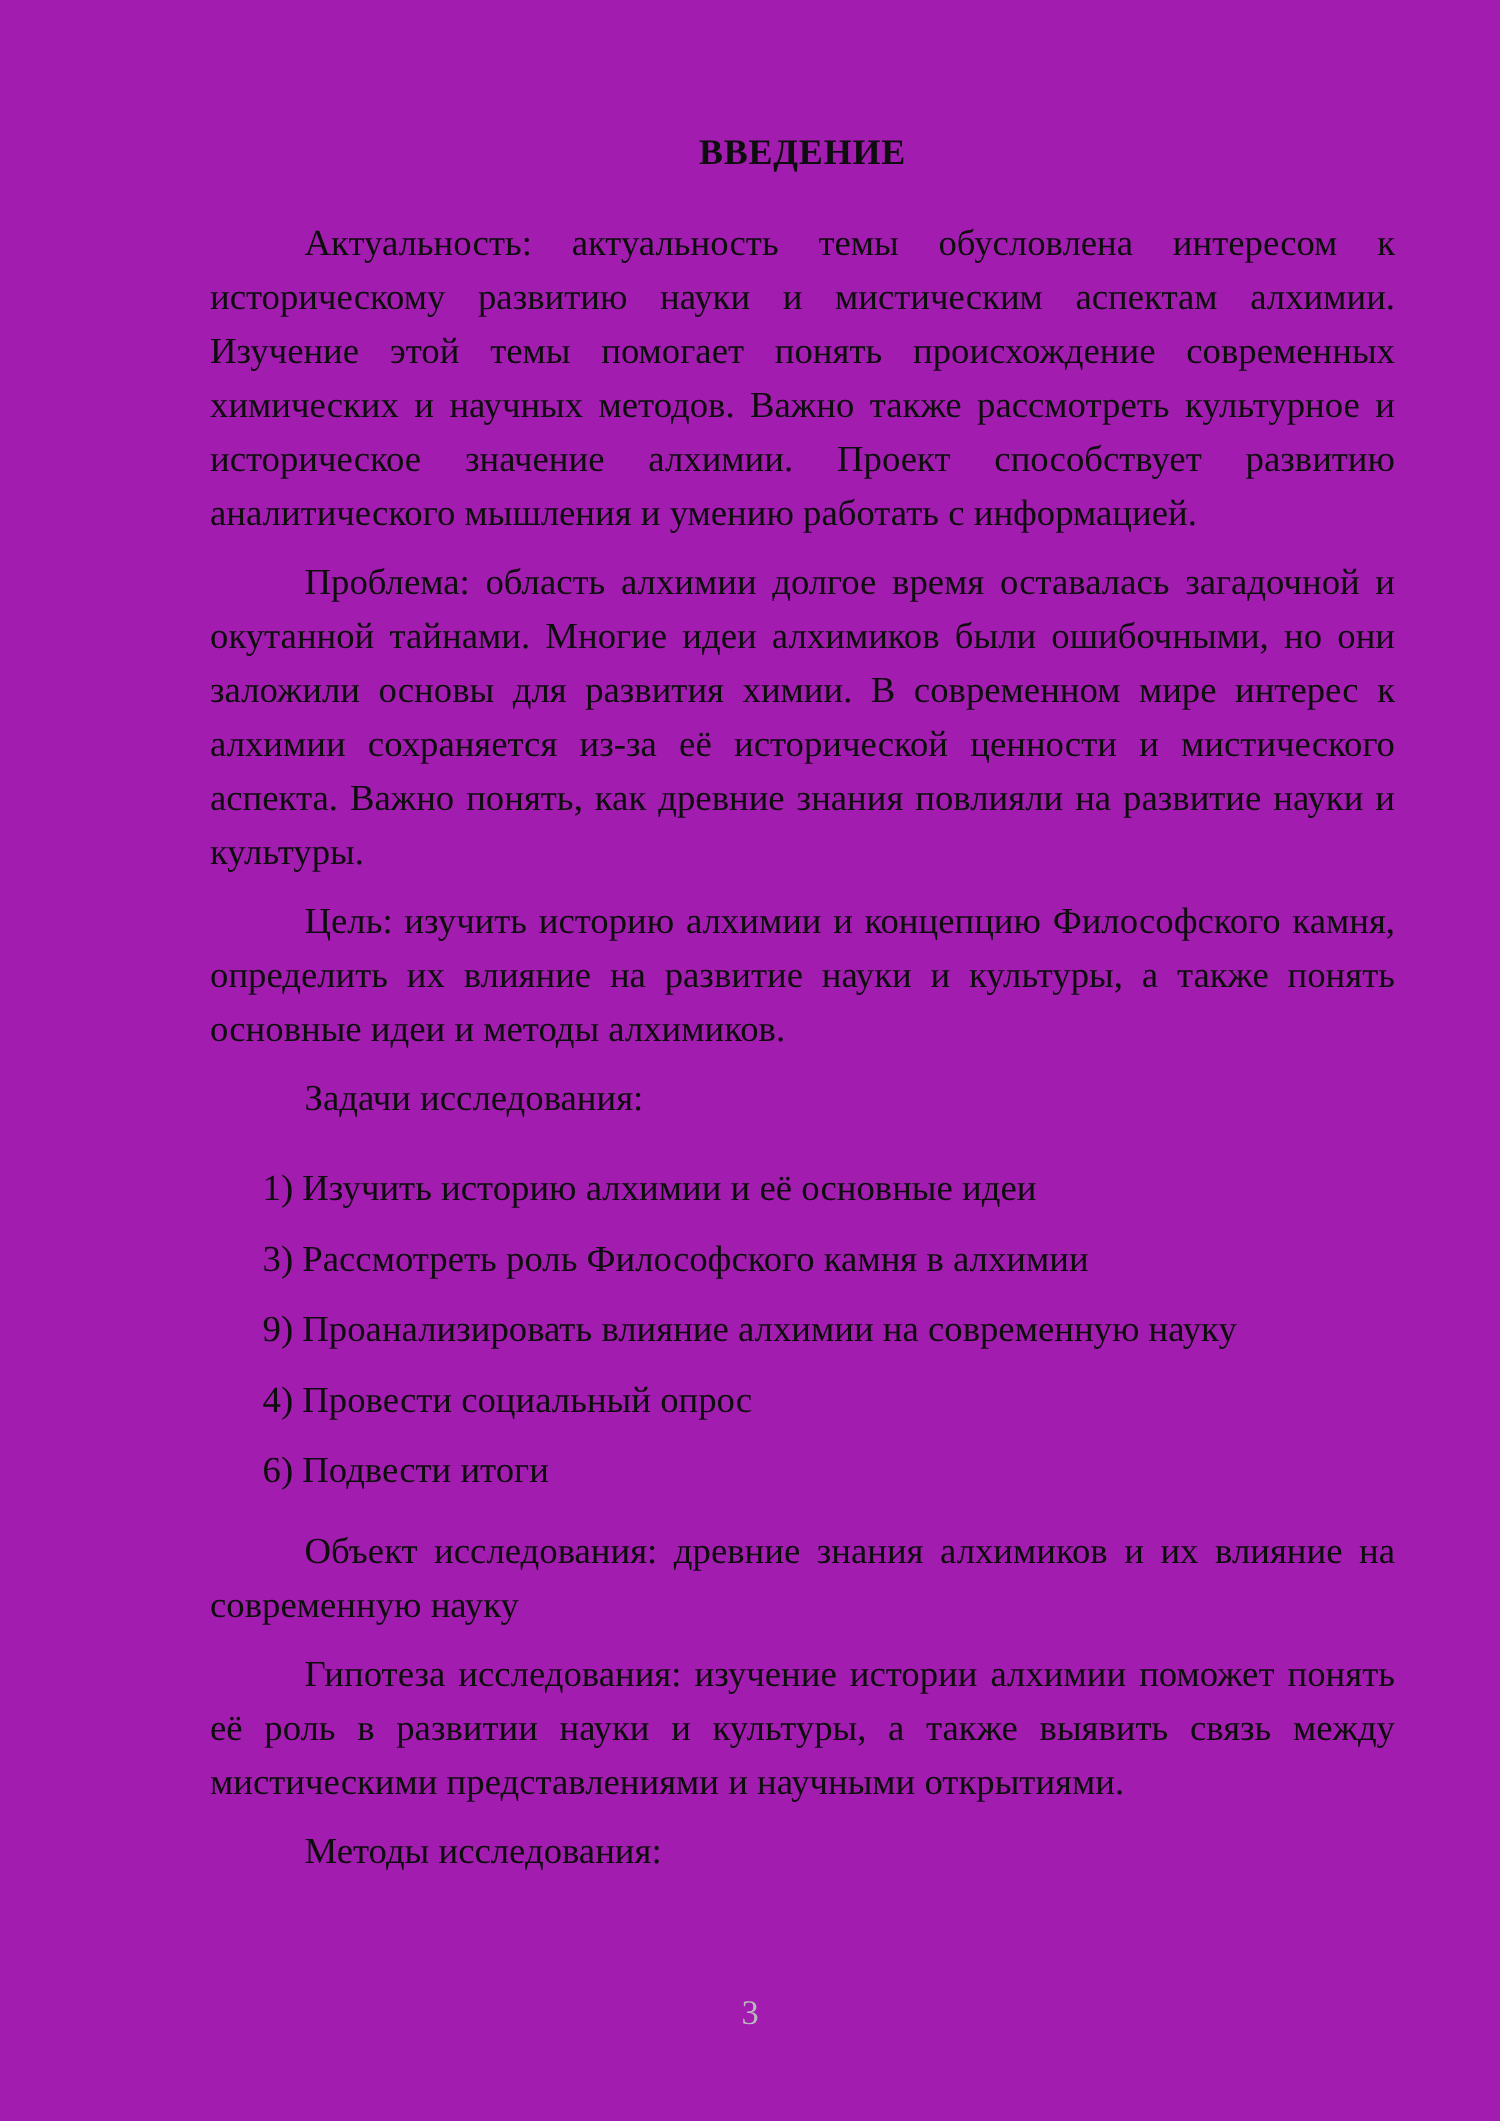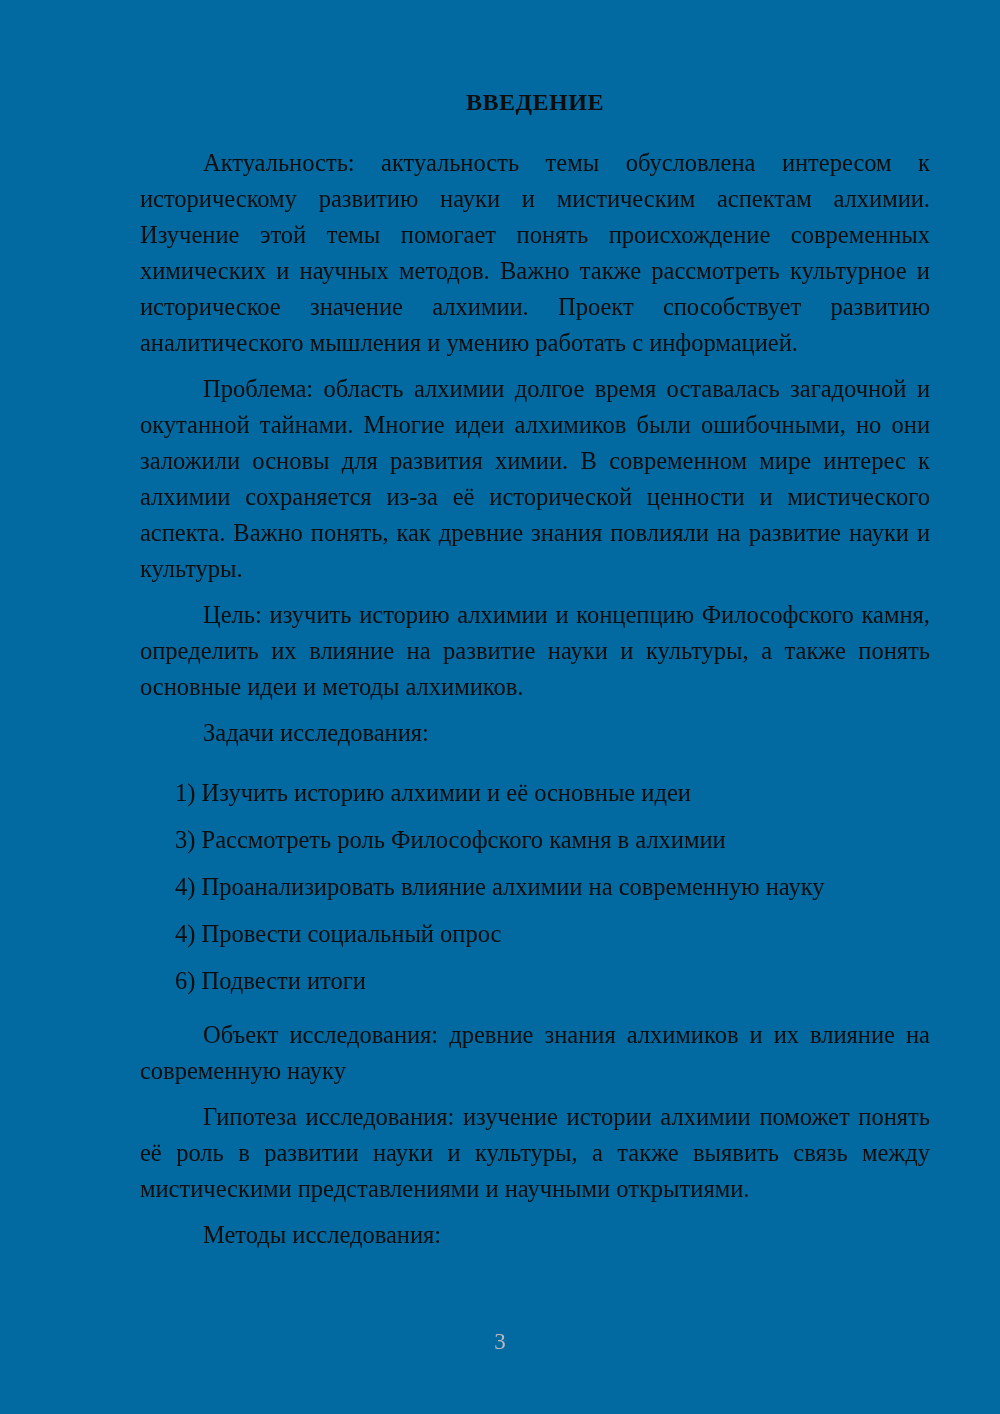--- a/index.html
+++ b/index.html
@@ -12,21 +12,21 @@
     height: 1414px;
     font-family: "Liberation Serif", "DejaVu Serif", serif;
     color: #0d0d0d;
     -webkit-font-smoothing: antialiased;
   }
   .page {
     position: relative;
     width: 1000px;
     height: 1414px;
     box-sizing: border-box;
-    background: #0369a1;
+    background: #a21caf;
     overflow: hidden;
   }
   .content {
     position: absolute;
     left: 140px;
     top: 88px;
     width: 790px;
   }
   .doc-title {
     font-size: 24px;
@@ -87,21 +87,21 @@
 
     <p class="para">Проблема: область алхимии долгое время оставалась загадочной и окутанной тайнами. Многие идеи алхимиков были ошибочными, но они заложили основы для развития химии. В современном мире интерес к алхимии сохраняется из-за её исторической ценности и мистического аспекта. Важно понять, как древние знания повлияли на развитие науки и культуры.</p>
 
     <p class="para">Цель: изучить историю алхимии и концепцию Философского камня, определить их влияние на развитие науки и культуры, а также понять основные идеи и методы алхимиков.</p>
 
     <p class="para">Задачи исследования:</p>
 
     <ul class="list">
       <li>1) Изучить историю алхимии и её основные идеи</li>
       <li>3) Рассмотреть роль Философского камня в алхимии</li>
-      <li>4) Проанализировать влияние алхимии на современную науку</li>
+      <li>9) Проанализировать влияние алхимии на современную науку</li>
       <li>4) Провести социальный опрос</li>
       <li>6) Подвести итоги</li>
     </ul>
 
     <div class="block-gap"></div>
 
     <p class="para">Объект исследования: древние знания алхимиков и их влияние на современную науку</p>
 
 
     <p class="para">Гипотеза исследования: изучение истории алхимии поможет понять её роль в развитии науки и культуры, а также выявить связь между мистическими представлениями и научными открытиями.</p>

